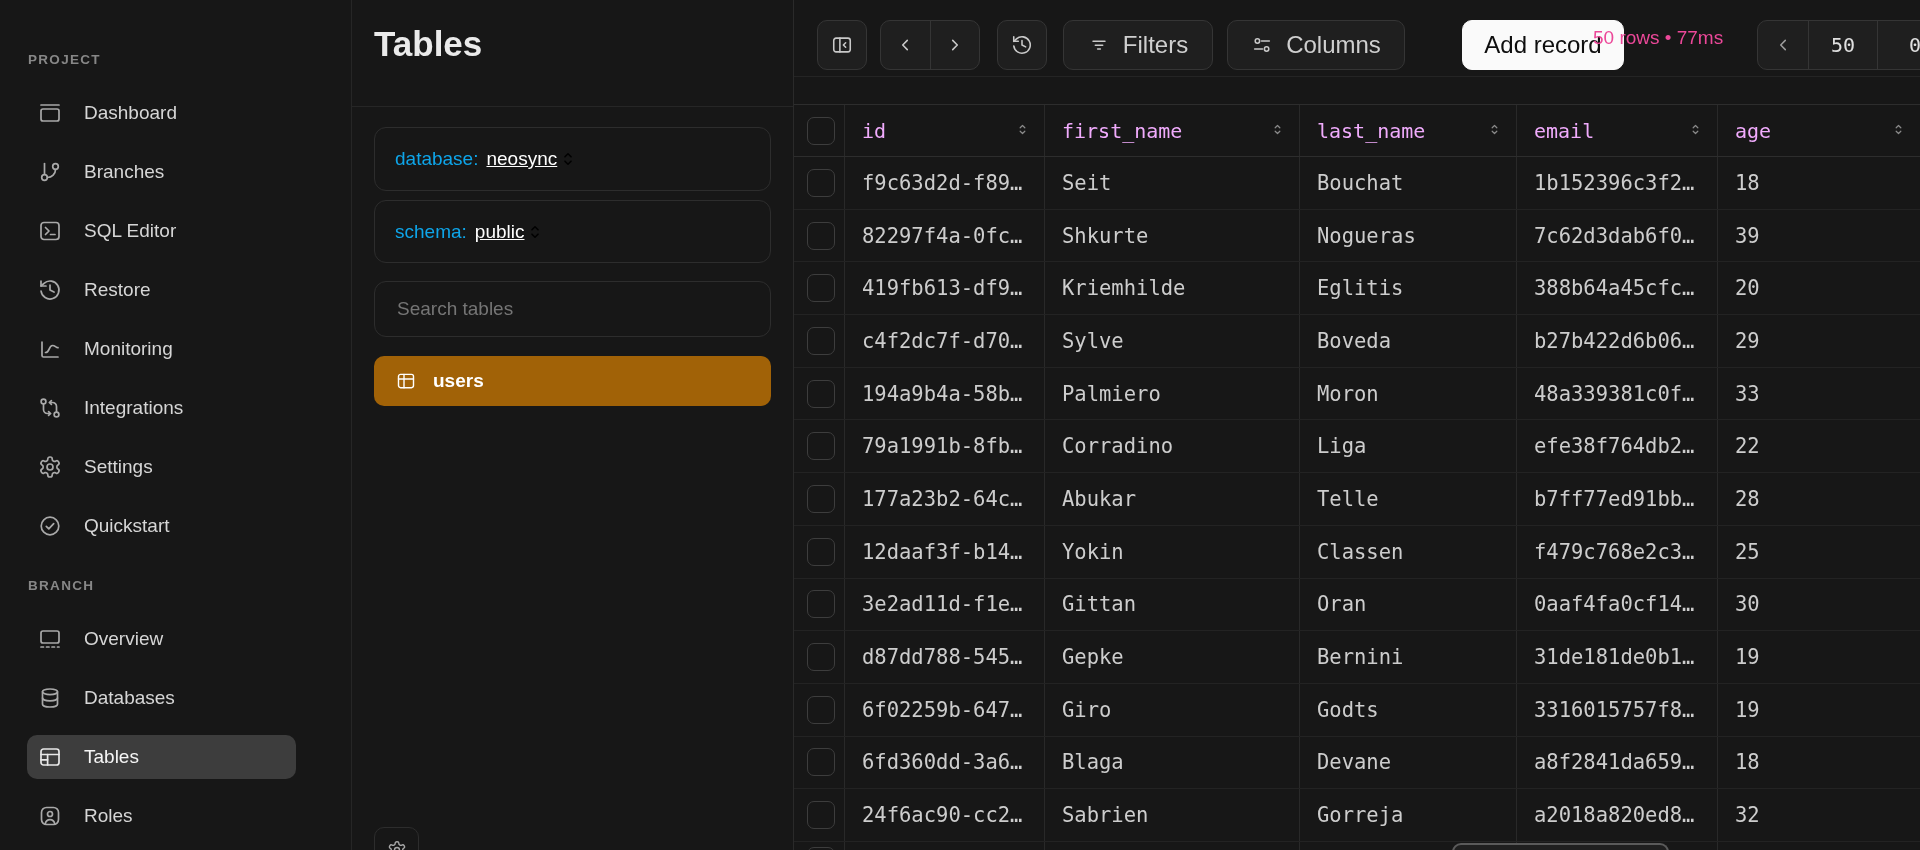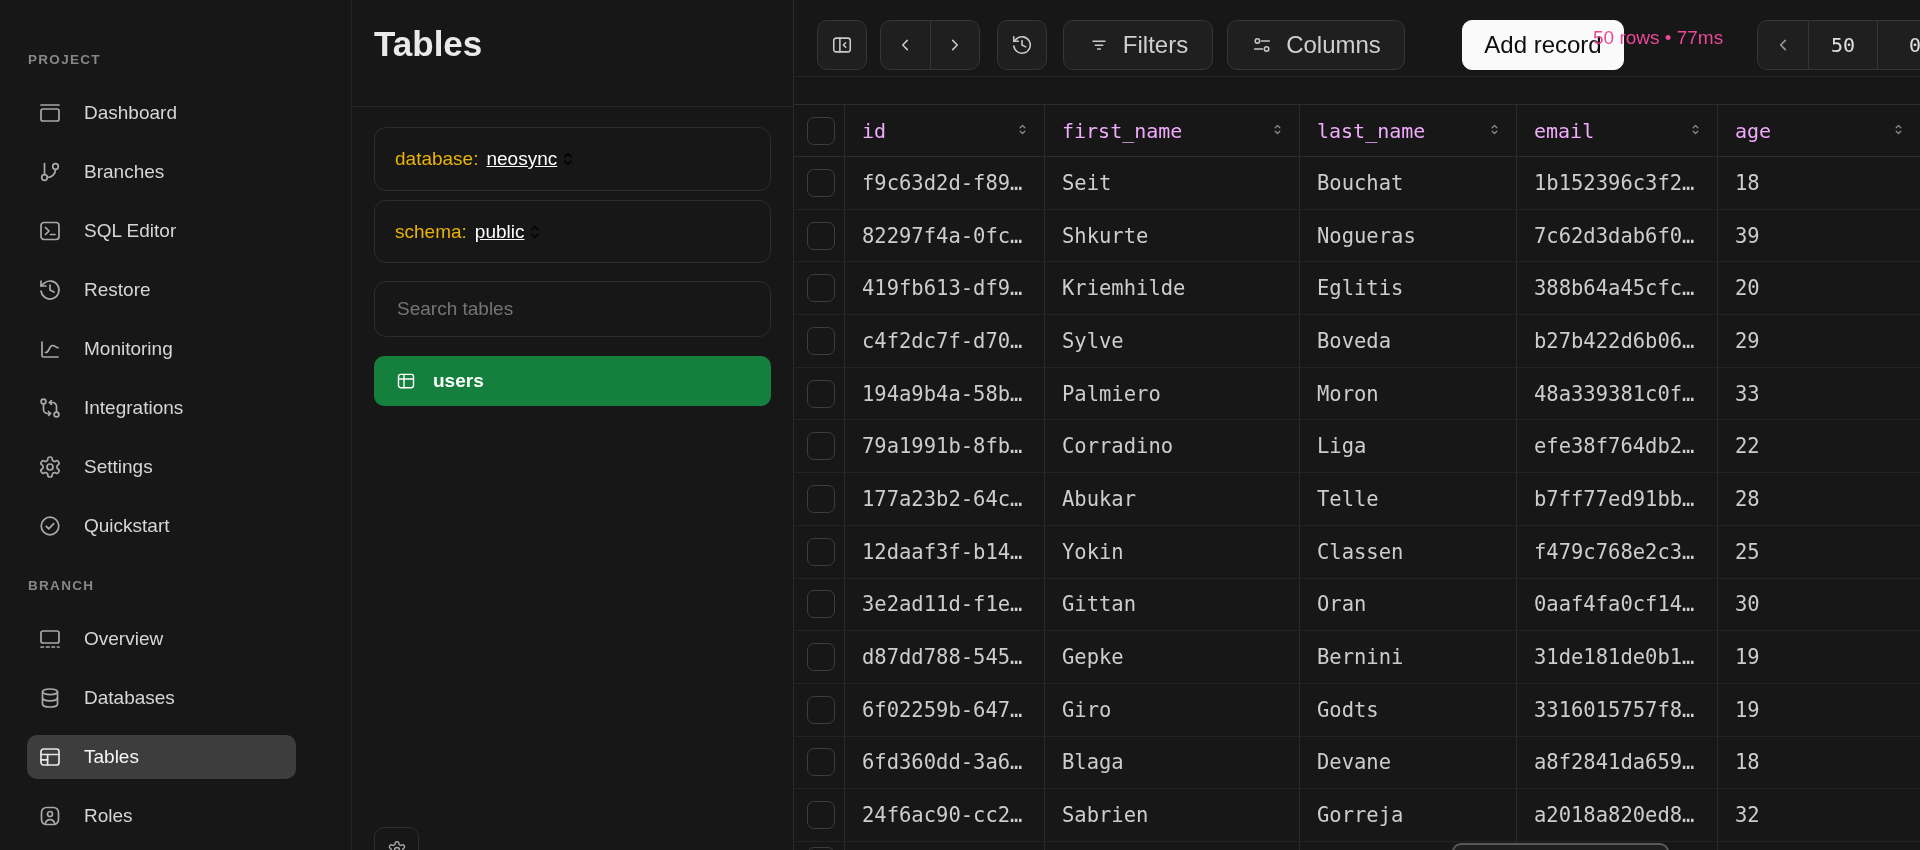--- a/index.html
+++ b/index.html
@@ -20,33 +20,33 @@
   .nav-item.active{background:#3d3d3d;color:#f5f5f5;font-weight:500;}
   .nav-item.active .icon{color:#e8e8e8;}
 
   
   .middle{position:absolute;left:351px;top:0;width:442px;height:850px;border-left:1px solid #262626;
     box-sizing:border-box;padding:0 22px;}
   .panel-title{margin:0;padding-top:22px;font-size:35px;line-height:44px;font-weight:700;color:#eaeaea;}
   .panel-divider{position:absolute;left:0;width:442px;top:106px;height:1px;background:#262626;}
   .select{display:flex;align-items:center;position:relative;height:64px;box-sizing:border-box;
     border:1px solid #2d2d2d;border-radius:12px;padding:0 20px;font-size:19px;cursor:pointer;}
-  .select .sel-label{color:#eab308;}
+  .select .sel-label{color:#0ea5e9;}
   .select .sel-value{color:#ffffff;margin-left:8px;text-decoration:underline;}
   #database-select{margin-top:61px;}
   #schema-select{margin-top:9px;height:63px;}
   .search-box{margin-top:18px;height:56px;box-sizing:border-box;border:1px solid #2d2d2d;border-radius:12px;
     display:flex;align-items:center;padding:0 20px;}
   .search-box input{background:transparent;border:none;outline:none;width:100%;font-size:19px;
     color:#e5e5e5;font-family:inherit;}
   .search-box input::placeholder{color:#757575;}
   #tables-list{margin-top:19px;}
   .table-item{display:flex;align-items:center;gap:17px;height:50px;border-radius:10px;padding-left:22px;
     font-size:19px;font-weight:700;color:#fff;cursor:pointer;}
-  .table-item.active{background:#15803d;}
+  .table-item.active{background:#a16207;}
   .table-item .icon{color:#fff;}
   .gear-btn{position:absolute;left:22px;top:827px;width:45px;height:45px;box-sizing:border-box;
     border:1px solid #2d2d2d;border-radius:10px;background:transparent;display:flex;align-items:center;
     justify-content:center;color:#a8a8a8;cursor:pointer;padding:0;}
 
   
   .main{position:absolute;left:793px;top:0;width:1127px;height:850px;border-left:1px solid #2a2a2a;box-sizing:border-box;}
   .toolbar{position:absolute;left:0;top:0;width:100%;height:76px;border-bottom:1px solid #242424;}
   .btn{position:absolute;top:20px;height:50px;box-sizing:border-box;background:#1f1f1f;
     border:1px solid #353535;border-radius:10px;display:flex;align-items:center;justify-content:center;

